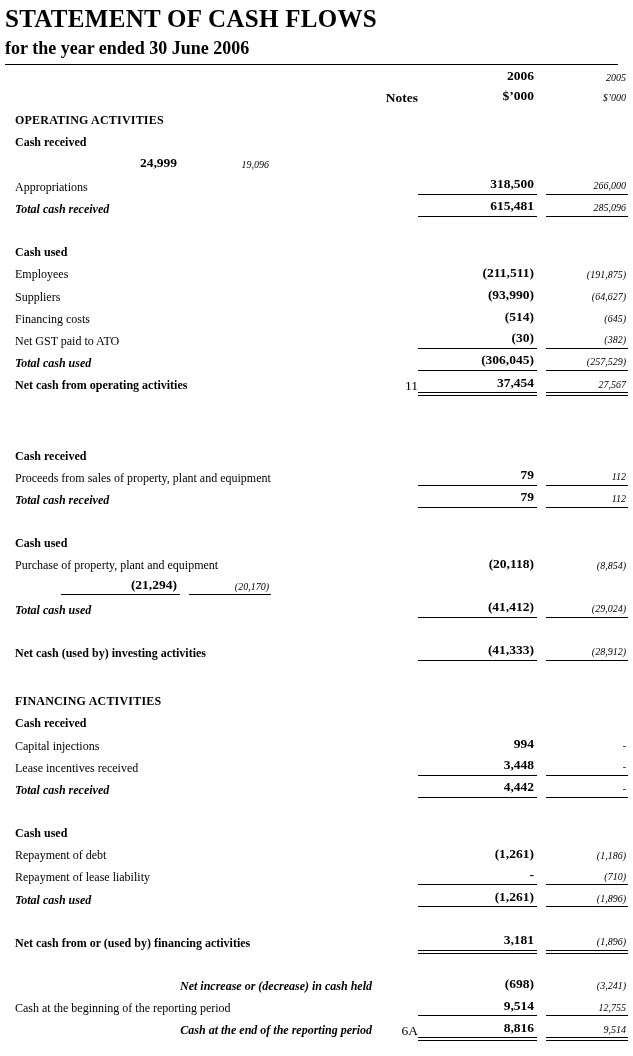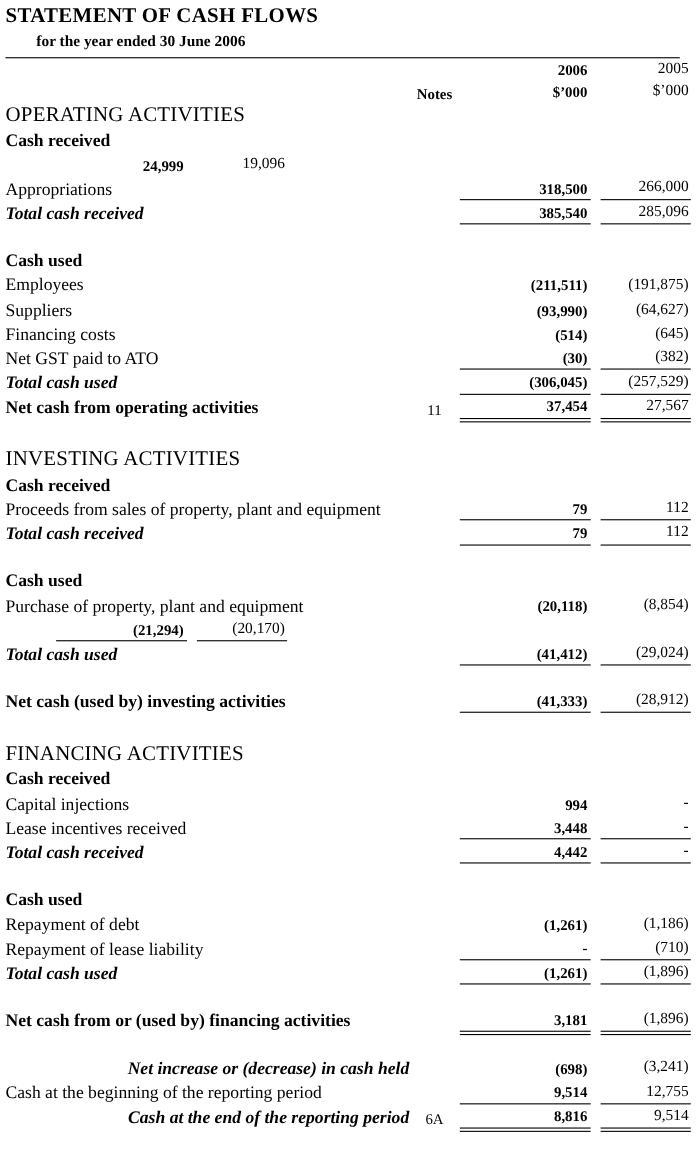--- a/index.html
+++ b/index.html
@@ -3,36 +3,36 @@
 <meta charset="utf-8">
 <style>
   html,body { margin:0; padding:0; background:#fff; }
   body {
     width:633px; height:1056px; overflow:hidden;
     font-family:"Liberation Serif", serif; color:#000;
     -webkit-font-smoothing:antialiased;
   }
   .page { padding:3px 5px 0 5px; }
 
-  .title { font-size:19px; font-weight:bold; letter-spacing:0.3px; line-height:1.25; }
-  .subtitle { font-size:14px; font-weight:bold; margin-top:4px; line-height:1.2;margin-left:28px; }
+  .title { font-size:25px; font-weight:bold; letter-spacing:0.3px; line-height:1.25; }
+  .subtitle { font-size:18px; font-weight:bold; margin-top:4px; line-height:1.2; }
   .head-rule { border-top:1.7px solid #000; width:613px; margin-top:4px; }
 
-  .row { display:flex; align-items:flex-end; height:22.2px; }
+  .row { display:flex; align-items:flex-end; height:22.2px;margin-left:10px; }
   .row.colhead { height:20.5px; }
-  .lbl { flex:1; font-size:16px; line-height:1.15; }
-  .notes { width:46px; text-align:center; font-size:13.5px; line-height:1.15; }
+  .lbl { flex:1; font-size:12px; line-height:1.15; }
+  .notes { width:46px; text-align:right; font-size:13.5px; line-height:1.15; }
   .v1 { width:116px; text-align:right; font-size:13.5px; font-weight:bold; padding:0 3px 2px 0; line-height:1.15; }
   .gap { width:9px; }
-  .v2 { width:80px; text-align:right; font-size:14px; font-weight:normal; padding:0 2px 2px 0; line-height:1.15; }
+  .v2 { width:80px; text-align:right; font-size:10px; font-weight:normal; padding:0 2px 2px 0; line-height:1.15;font-style:italic; }
 
   .colhead .v1, .colhead .notes { font-weight:bold; }
   .colhead .v2 { font-weight:normal; }
 
-  .row.section .lbl { font-weight:normal; font-size:19px; letter-spacing:0.2px; }
+  .row.section .lbl { font-weight:bold; font-size:12px; letter-spacing:0.2px; }
   .row.sub .lbl { font-weight:bold; }
   .row.total .lbl { font-weight:bold; font-style:italic; }
   .row.net .lbl { font-weight:bold; }
   .row.neti .lbl { font-weight:bold; font-style:italic;text-align:right; }
 
   .r-single { border-bottom:1.5px solid #000; }
   .r-double { border-bottom:1.5px solid #000; position:relative; }
   .r-double::after {
     content:""; position:absolute; left:0; right:0; bottom:-4px;
     border-top:1.5px solid #000;
@@ -90,21 +90,21 @@
       <div class="row item">
         <div class="lbl">Appropriations</div>
         <div class="notes"></div>
         <div class="v1 r-single">318,500</div>
         <div class="gap"></div>
         <div class="v2 r-single">266,000</div>
       </div>
       <div class="row total">
         <div class="lbl">Total cash received</div>
         <div class="notes"></div>
-        <div class="v1 r-single">385,540</div>
+        <div class="v1 r-single">615,481</div>
         <div class="gap"></div>
         <div class="v2 r-single">285,096</div>
       </div>
       <div class="spacer"></div>
       <div class="row sub">
         <div class="lbl">Cash used</div>
         <div class="notes"></div>
         <div class="v1"></div>
         <div class="gap"></div>
         <div class="v2"></div>
@@ -146,21 +146,20 @@
       </div>
       <div class="row net">
         <div class="lbl">Net cash from operating activities</div>
         <div class="notes">11</div>
         <div class="v1 r-double">37,454</div>
         <div class="gap"></div>
         <div class="v2 r-double">27,567</div>
       </div>
       <div class="spacer-lg"></div>
       <div class="row section">
-        <div class="lbl">INVESTING ACTIVITIES</div>
         <div class="notes"></div>
         <div class="v1"></div>
         <div class="gap"></div>
         <div class="v2"></div>
       </div>
       <div class="row sub">
         <div class="lbl">Cash received</div>
         <div class="notes"></div>
         <div class="v1"></div>
         <div class="gap"></div>

